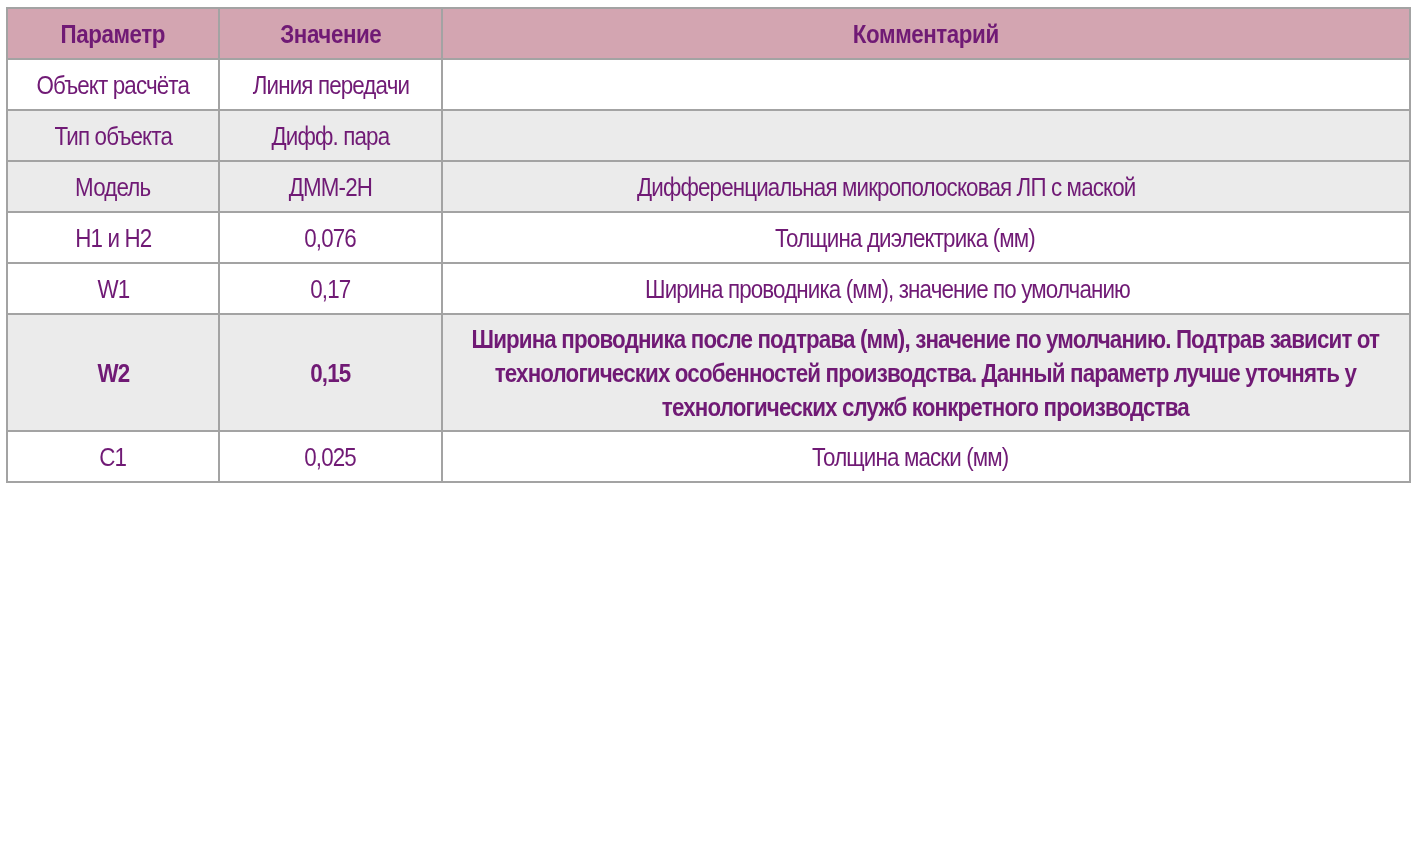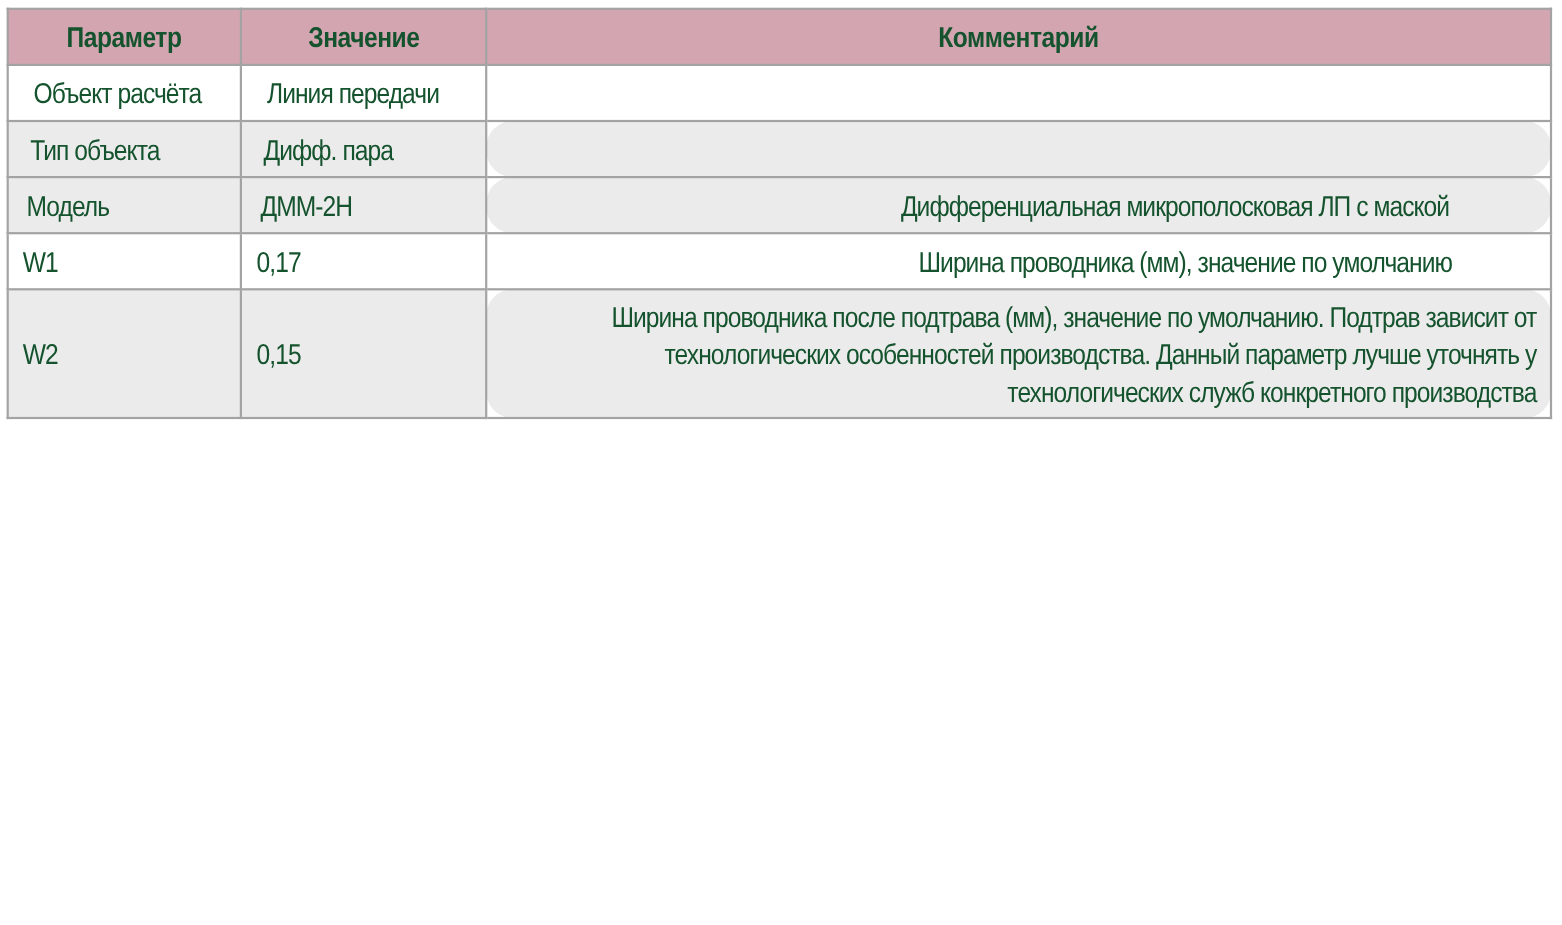--- a/index.html
+++ b/index.html
@@ -1,42 +1,42 @@
 <!DOCTYPE html>
 <html><head>
 <meta charset="utf-8">
 <style>
   html, body { margin: 0; padding: 0; background: #ffffff; }
   body { width: 1420px; height: 841px; position: relative; overflow: hidden;
          font-family: "Liberation Sans Narrow", "Liberation Sans", sans-serif; }
   table.params {
     position: absolute; left: 6px; top: 7px; width: 1405px;
     border-collapse: collapse; table-layout: fixed;
-    color: #14532d;
+    color: #701a75;
   }
   table.params th, table.params td {
     border: 2px solid #a3a3a3;
     font-size: 26px;
     line-height: 34px;
     padding: 0 10px;
     vertical-align: middle;
   }
   table.params th {
     background: #d3a5b1;
     height: 49px;
     font-weight: bold;
     text-align: center;
     letter-spacing: -0.5px;
   }
   table.params td { height: 49px; letter-spacing: -1px; }
-  table.params td.c1, table.params td.c2 { }
-  table.params td.c3 { text-align: right; padding-left: 11px; border-radius: 24px; }
+  table.params td.c1, table.params td.c2 { text-align: center; }
+  table.params td.c3 { text-align: center; padding-left: 11px; }
   tr.odd td { background: #ffffff; }
   tr.even td { background: #ebebeb; }
-  tr.tall td { height: 115px; }
+  tr.tall td { height: 115px; font-weight: bold; }
   .col1 { width: 212px; }
   .col2 { width: 223px; }
   .col3 { width: auto; }
   .condense { display: inline-block; transform: scaleX(0.86); transform-origin: left center; white-space: nowrap; }
   .condense-c { display: inline-block; transform: scaleX(0.86); transform-origin: center center; white-space: nowrap; }
   .multiline { display: block; transform: scaleX(0.86); transform-origin: left center; width: 116%; white-space: normal; }
 </style>
 </head>
 <body>
 
@@ -63,25 +63,35 @@
       <td class="c1"><span class="condense-c">Тип объекта</span></td>
       <td class="c2"><span class="condense-c">Дифф. пара</span></td>
       <td class="c3"><span class="condense"></span></td>
     </tr>
     <tr class="even">
       <td class="c1"><span class="condense-c">Модель</span></td>
       <td class="c2"><span class="condense-c">ДММ-2Н</span></td>
       <td class="c3"><span class="condense">Дифференциальная микрополосковая ЛП с маской</span></td>
     </tr>
     <tr class="odd">
+      <td class="c1"><span class="condense-c">H1 и H2</span></td>
+      <td class="c2"><span class="condense-c">0,076</span></td>
+      <td class="c3"><span class="condense">Толщина диэлектрика (мм)</span></td>
+    </tr>
+    <tr class="odd">
       <td class="c1"><span class="condense-c">W1</span></td>
       <td class="c2"><span class="condense-c">0,17</span></td>
       <td class="c3"><span class="condense">Ширина проводника (мм), значение по умолчанию</span></td>
     </tr>
     <tr class="even tall">
       <td class="c1"><span class="condense-c">W2</span></td>
       <td class="c2"><span class="condense-c">0,15</span></td>
       <td class="c3">
           <span class="multiline">Ширина проводника после подтрава (мм), значение по умолчанию. Подтрав зависит от технологических особенностей производства. Данный параметр лучше уточнять у технологических служб конкретного производства</span>
         </td>
     </tr>
+    <tr class="odd">
+      <td class="c1"><span class="condense-c">C1</span></td>
+      <td class="c2"><span class="condense-c">0,025</span></td>
+      <td class="c3"><span class="condense">Толщина маски (мм)</span></td>
+    </tr>
   </tbody>
 </table>
 
 </body></html>

